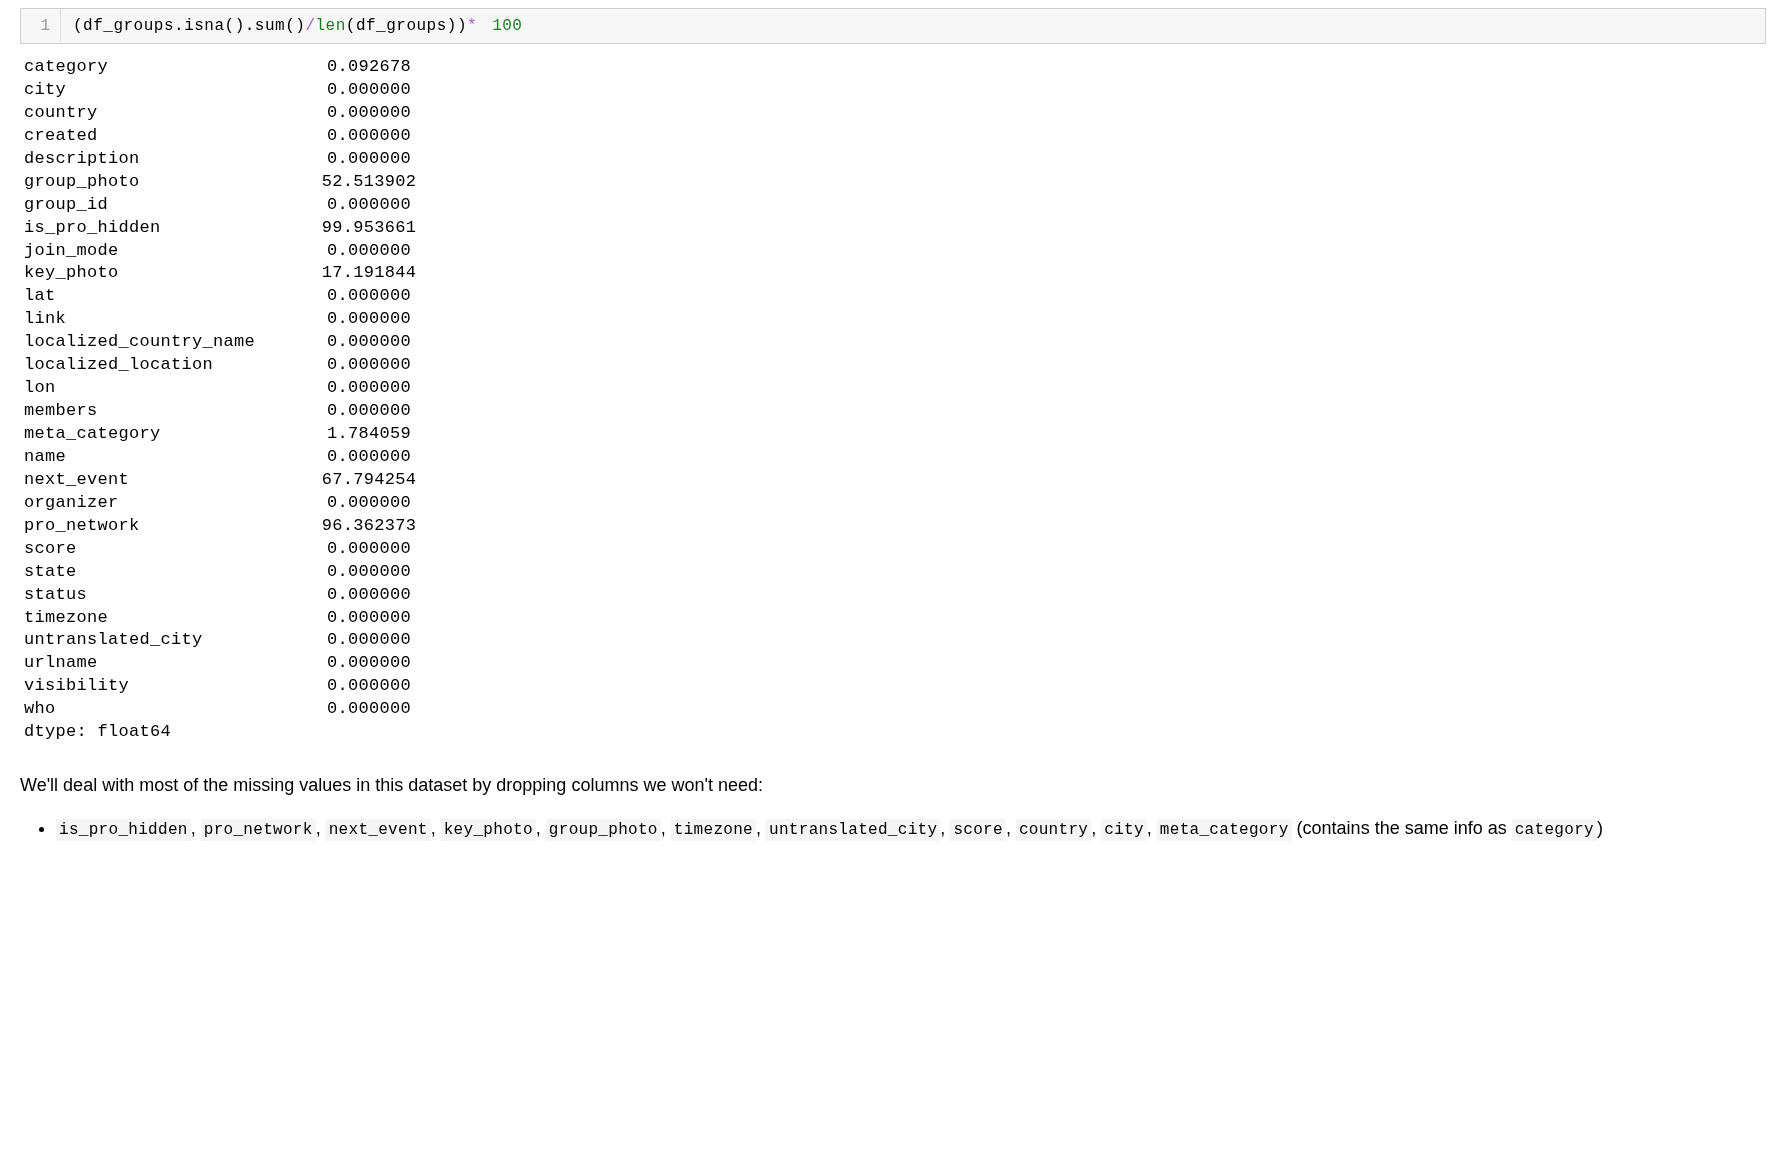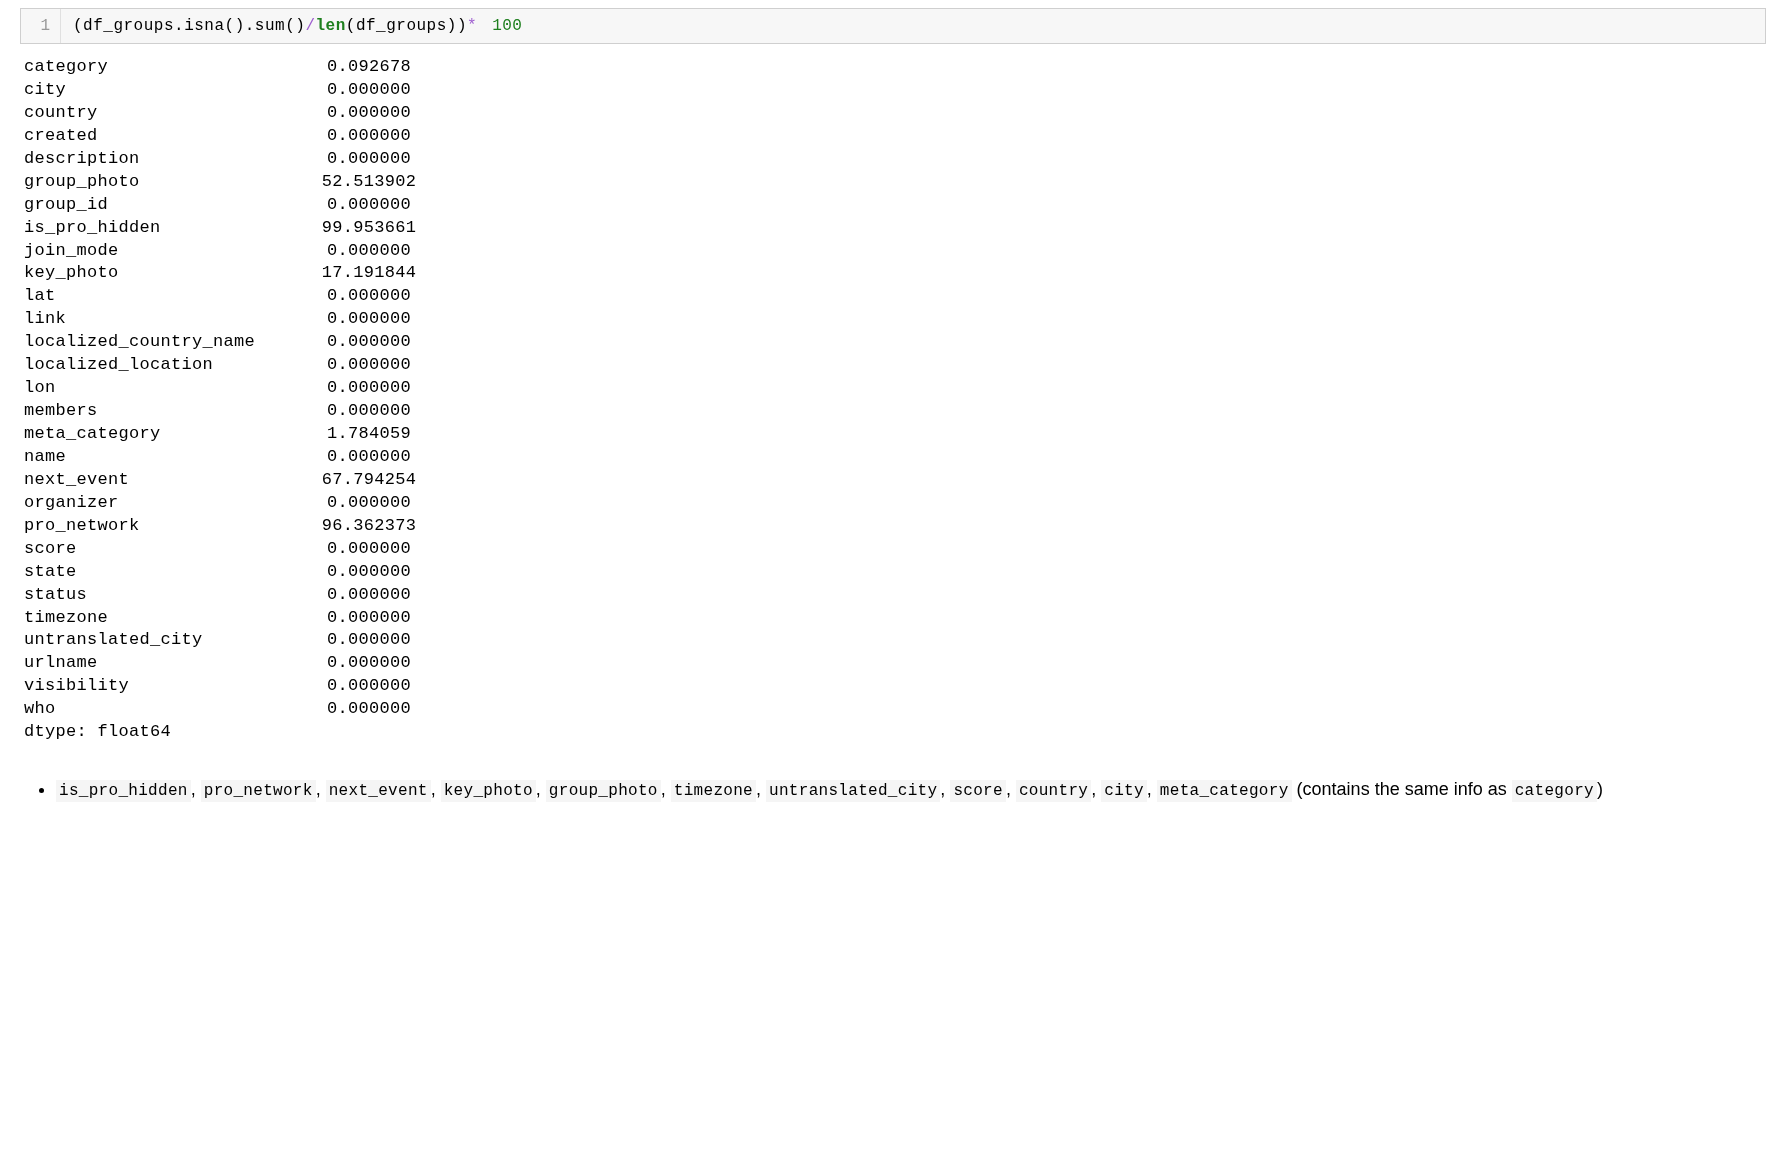--- a/index.html
+++ b/index.html
@@ -33,21 +33,21 @@
     .code-content {
       padding: 8px 12px;
       font-family: Menlo, Monaco, Consolas, "Courier New", monospace;
       font-size: 16px;
       letter-spacing: 0.5px;
       white-space: pre;
     }
     .tok-paren { color: #000; }
     .tok-name { color: #000; margin-top: 36px; }
     .tok-op { color: #9f5fd0; }
-    .tok-func { color: #1e7f1e; font-weight: bold; }
+    .tok-func { color: #1e7f1e; font-weight: normal; }
     .tok-num { color: #1e7f1e; margin-left: 15px; }
     .tok-star { color: #9f5fd0; }
 
     .output {
       font-family: Menlo, Monaco, Consolas, "Courier New", monospace;
       font-size: 17px;
       white-space: pre;
       margin-left: 4px;
       line-height: 1.35;
       letter-spacing: 0.3px;
@@ -63,21 +63,21 @@
       width: 110px;
       text-align: center;
     }
     .markdown {
       margin-top: 28px;
       font-size: 18px;
       line-height: 1.5;
       color: #000;
     }
     .markdown ul {
-      margin: 30px 0 0 0;
+      margin: 14px 0 0 0;
       padding-left: 36px;
     }
     .markdown li {
       line-height: 1.7;
     }
     .markdown code {
       font-family: Menlo, Monaco, Consolas, "Courier New", monospace;
       background: #f5f5f5;
       padding: 2px 3px;
       font-size: 16px;
@@ -88,16 +88,17 @@
 <body>
 
 <div class="code-cell">
   <div class="line-number">1</div>
   <div class="code-content"><span class="tok-paren">(</span><span class="tok-name">df_groups</span><span class="tok-name">.</span><span class="tok-name">isna</span><span class="tok-paren">()</span><span class="tok-name">.</span><span class="tok-name">sum</span><span class="tok-paren">()</span><span class="tok-op">/</span><span class="tok-func">len</span><span class="tok-paren">(</span><span class="tok-name">df_groups</span><span class="tok-paren">)</span><span class="tok-paren">)</span><span class="tok-star">*</span><span class="tok-num">100</span></div>
 </div>
 
 <div class="output" id="output-rows"><div class="output-row"><span class="output-key">category</span><span class="output-val">0.092678</span></div><div class="output-row"><span class="output-key">city</span><span class="output-val">0.000000</span></div><div class="output-row"><span class="output-key">country</span><span class="output-val">0.000000</span></div><div class="output-row"><span class="output-key">created</span><span class="output-val">0.000000</span></div><div class="output-row"><span class="output-key">description</span><span class="output-val">0.000000</span></div><div class="output-row"><span class="output-key">group_photo</span><span class="output-val">52.513902</span></div><div class="output-row"><span class="output-key">group_id</span><span class="output-val">0.000000</span></div><div class="output-row"><span class="output-key">is_pro_hidden</span><span class="output-val">99.953661</span></div><div class="output-row"><span class="output-key">join_mode</span><span class="output-val">0.000000</span></div><div class="output-row"><span class="output-key">key_photo</span><span class="output-val">17.191844</span></div><div class="output-row"><span class="output-key">lat</span><span class="output-val">0.000000</span></div><div class="output-row"><span class="output-key">link</span><span class="output-val">0.000000</span></div><div class="output-row"><span class="output-key">localized_country_name</span><span class="output-val">0.000000</span></div><div class="output-row"><span class="output-key">localized_location</span><span class="output-val">0.000000</span></div><div class="output-row"><span class="output-key">lon</span><span class="output-val">0.000000</span></div><div class="output-row"><span class="output-key">members</span><span class="output-val">0.000000</span></div><div class="output-row"><span class="output-key">meta_category</span><span class="output-val">1.784059</span></div><div class="output-row"><span class="output-key">name</span><span class="output-val">0.000000</span></div><div class="output-row"><span class="output-key">next_event</span><span class="output-val">67.794254</span></div><div class="output-row"><span class="output-key">organizer</span><span class="output-val">0.000000</span></div><div class="output-row"><span class="output-key">pro_network</span><span class="output-val">96.362373</span></div><div class="output-row"><span class="output-key">score</span><span class="output-val">0.000000</span></div><div class="output-row"><span class="output-key">state</span><span class="output-val">0.000000</span></div><div class="output-row"><span class="output-key">status</span><span class="output-val">0.000000</span></div><div class="output-row"><span class="output-key">timezone</span><span class="output-val">0.000000</span></div><div class="output-row"><span class="output-key">untranslated_city</span><span class="output-val">0.000000</span></div><div class="output-row"><span class="output-key">urlname</span><span class="output-val">0.000000</span></div><div class="output-row"><span class="output-key">visibility</span><span class="output-val">0.000000</span></div><div class="output-row"><span class="output-key">who</span><span class="output-val">0.000000</span></div><div>dtype: float64</div></div>
 
 <div class="markdown">
+  <div>We'll deal with most of the missing values in this dataset by dropping columns we won't need:</div>
   <ul>
     <li id="bullet-item"><code>is_pro_hidden</code>, <code>pro_network</code>, <code>next_event</code>, <code>key_photo</code>, <code>group_photo</code>, <code>timezone</code>, <code>untranslated_city</code>, <code>score</code>, <code>country</code>, <code>city</code>, <code>meta_category</code> (contains the same info as <code>category</code>)</li>
   </ul>
 </div>
 
 </body></html>

